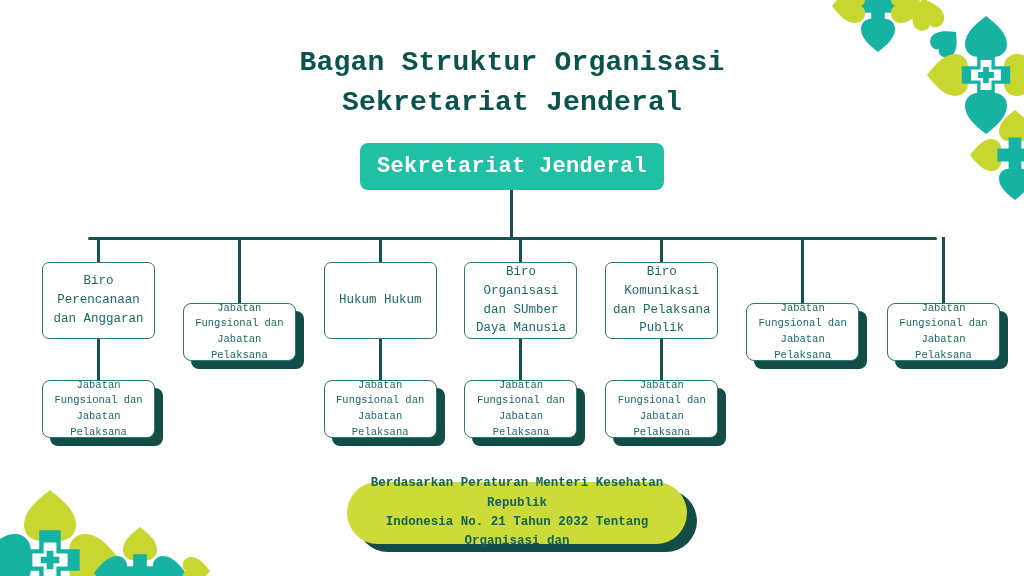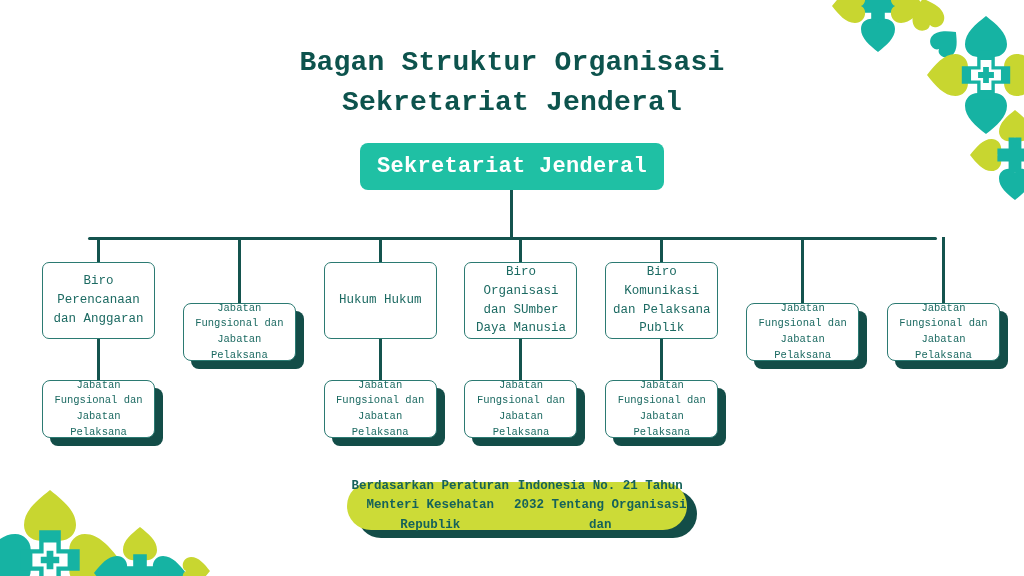--- a/index.html
+++ b/index.html
@@ -54,24 +54,24 @@
   }
   .jab{
     width:100%;height:58px;box-sizing:border-box;
     background:#ffffff;border:1px solid var(--box-border);border-radius:8px;
     box-shadow:8px 8px 0 0 var(--shadow-teal);
     display:flex;align-items:center;justify-content:center;text-align:center;
     color:var(--box-text);font-size:10.5px;line-height:1.5;padding:2px 5px;
   }
   
   .note{
-    position:absolute;top:482px;left:347px;width:340px;height:48px;box-sizing:border-box;
+    position:absolute;top:482px;left:347px;width:340px;height:62px;box-sizing:border-box;
     background:var(--lime);border-radius:32px;
     box-shadow:10px 8px 0 0 var(--shadow-teal);
-    display:flex;flex-direction:row;align-items:center;justify-content:center;
+    display:flex;flex-direction:column;align-items:center;justify-content:center;
     color:var(--note-text);font-size:12.5px;font-weight:700;line-height:1.55;
     text-align:center;
   }
   .note span{display:block;}
   
   .decor{position:absolute;display:block;}
   .decor-tr{top:0;right:0;}
   .decor-bl{bottom:0;left:0;}
 </style>
 </head>

